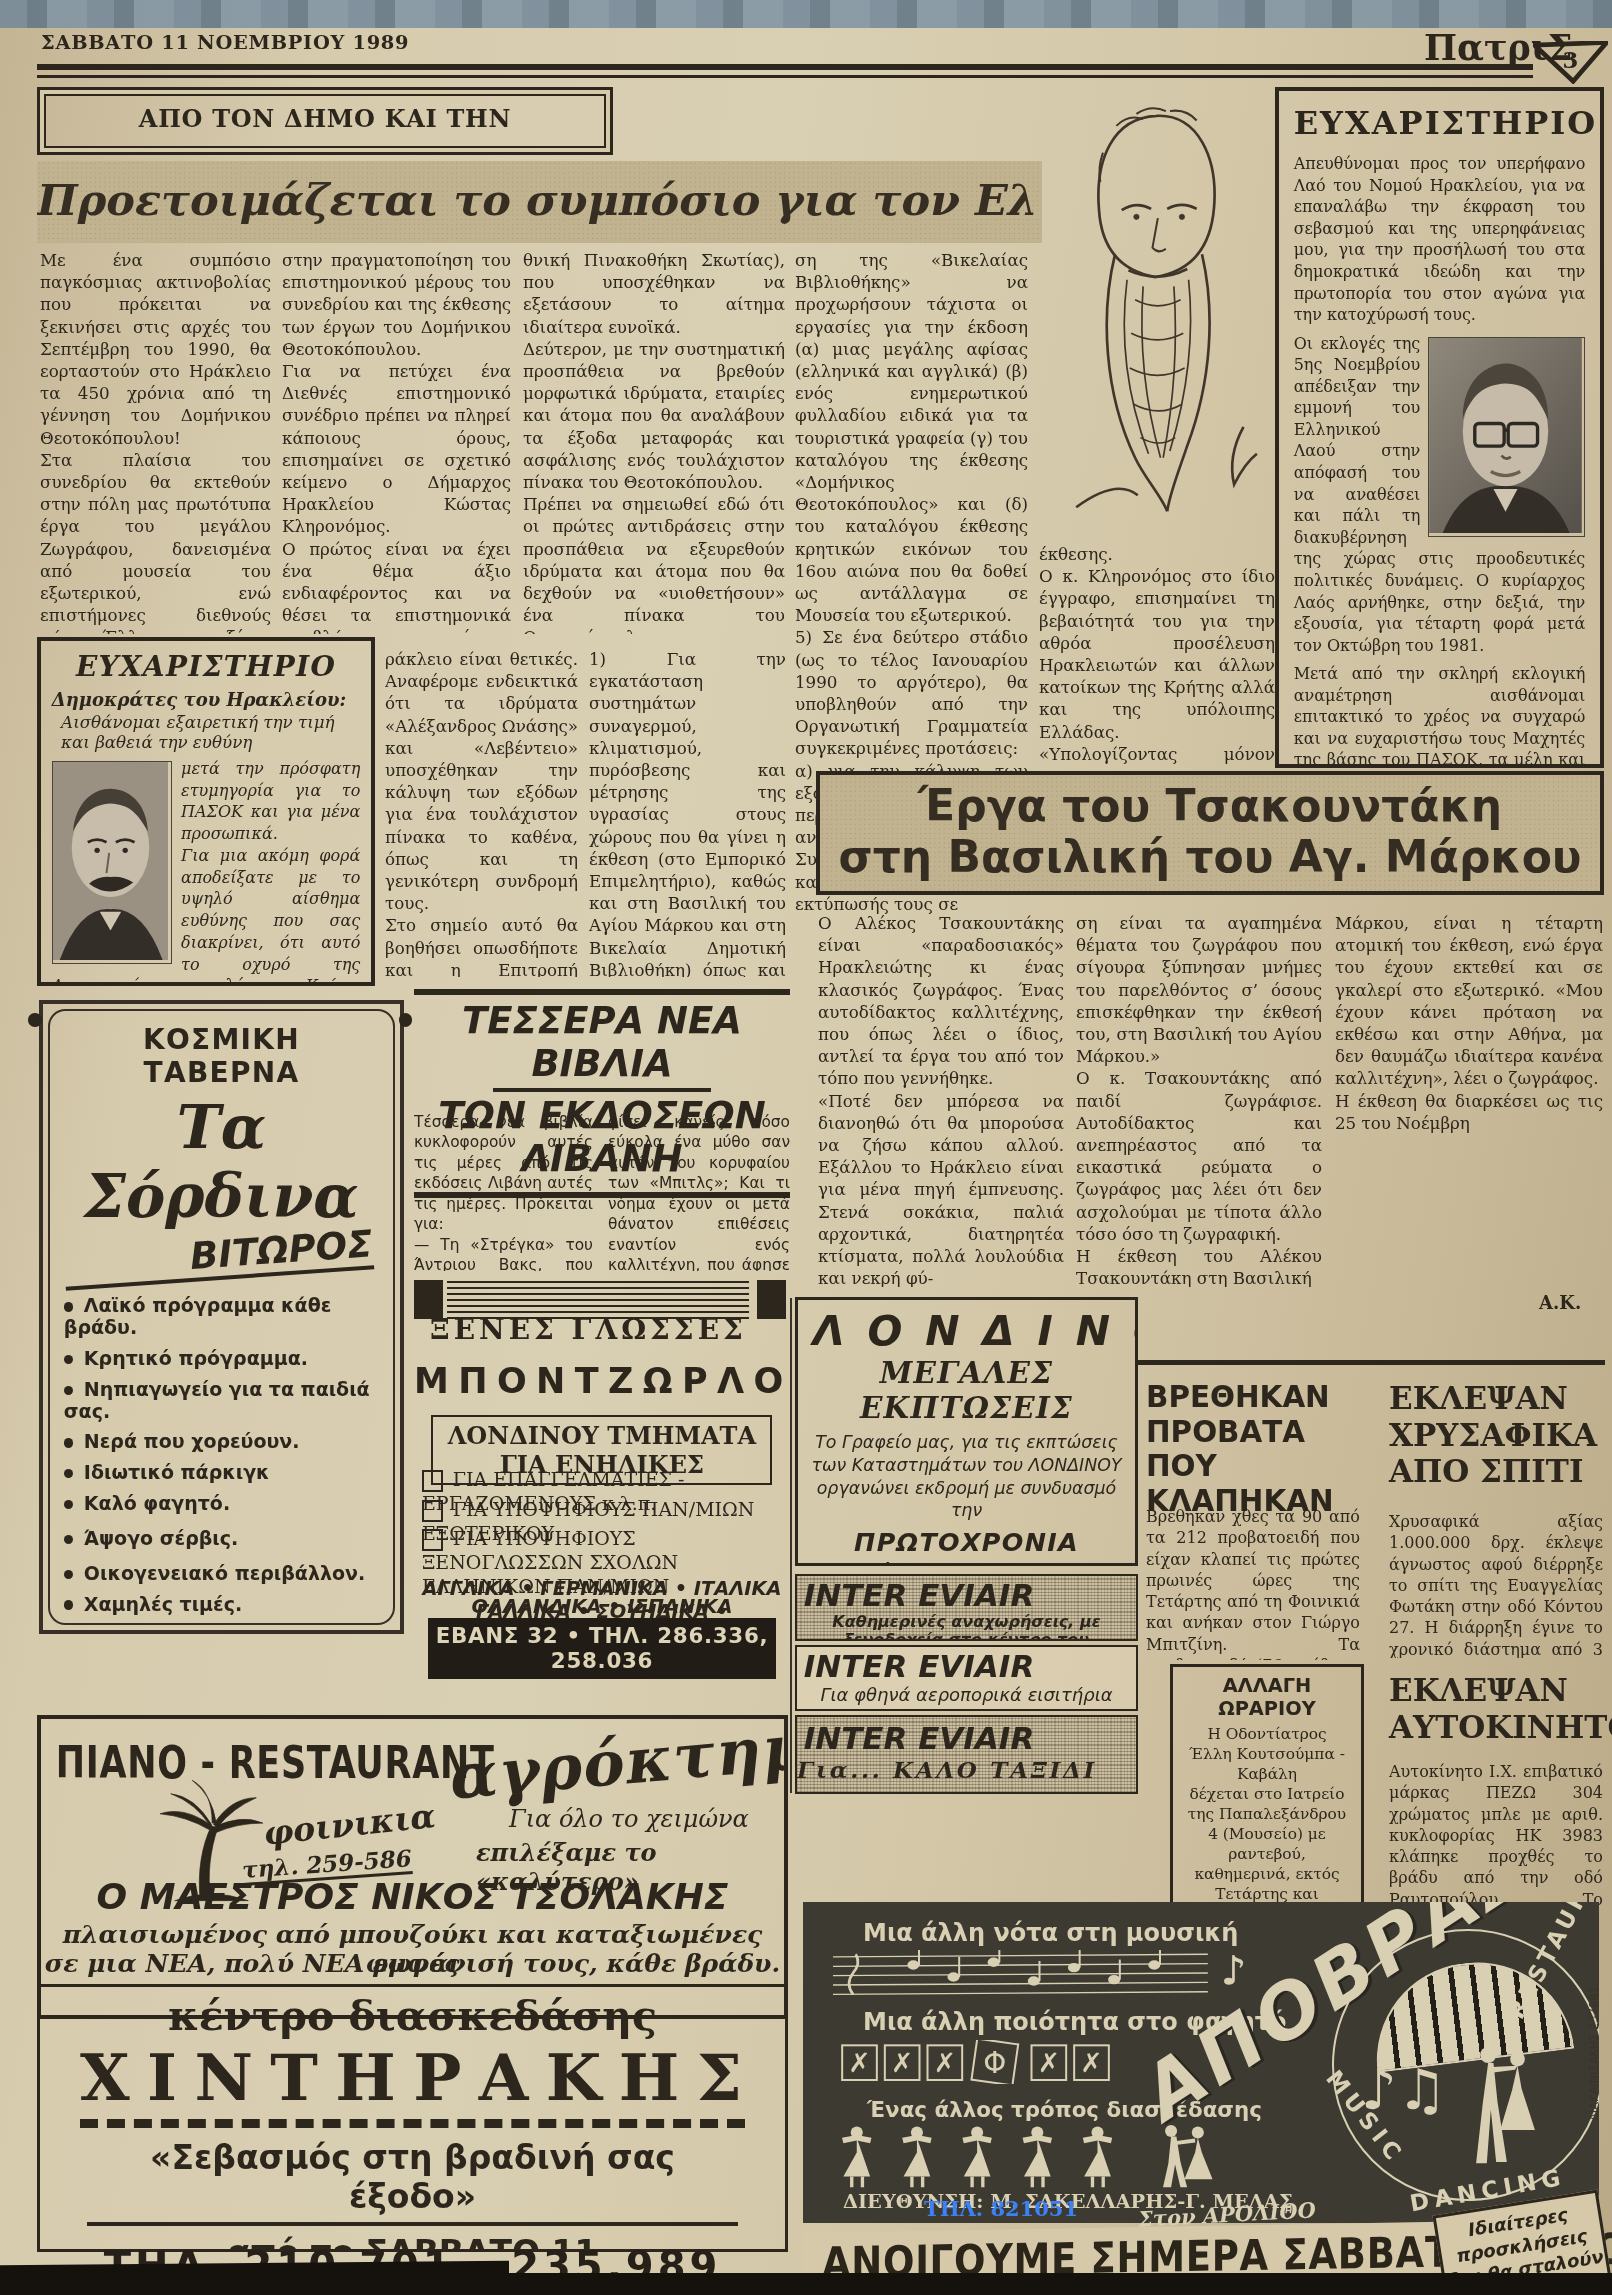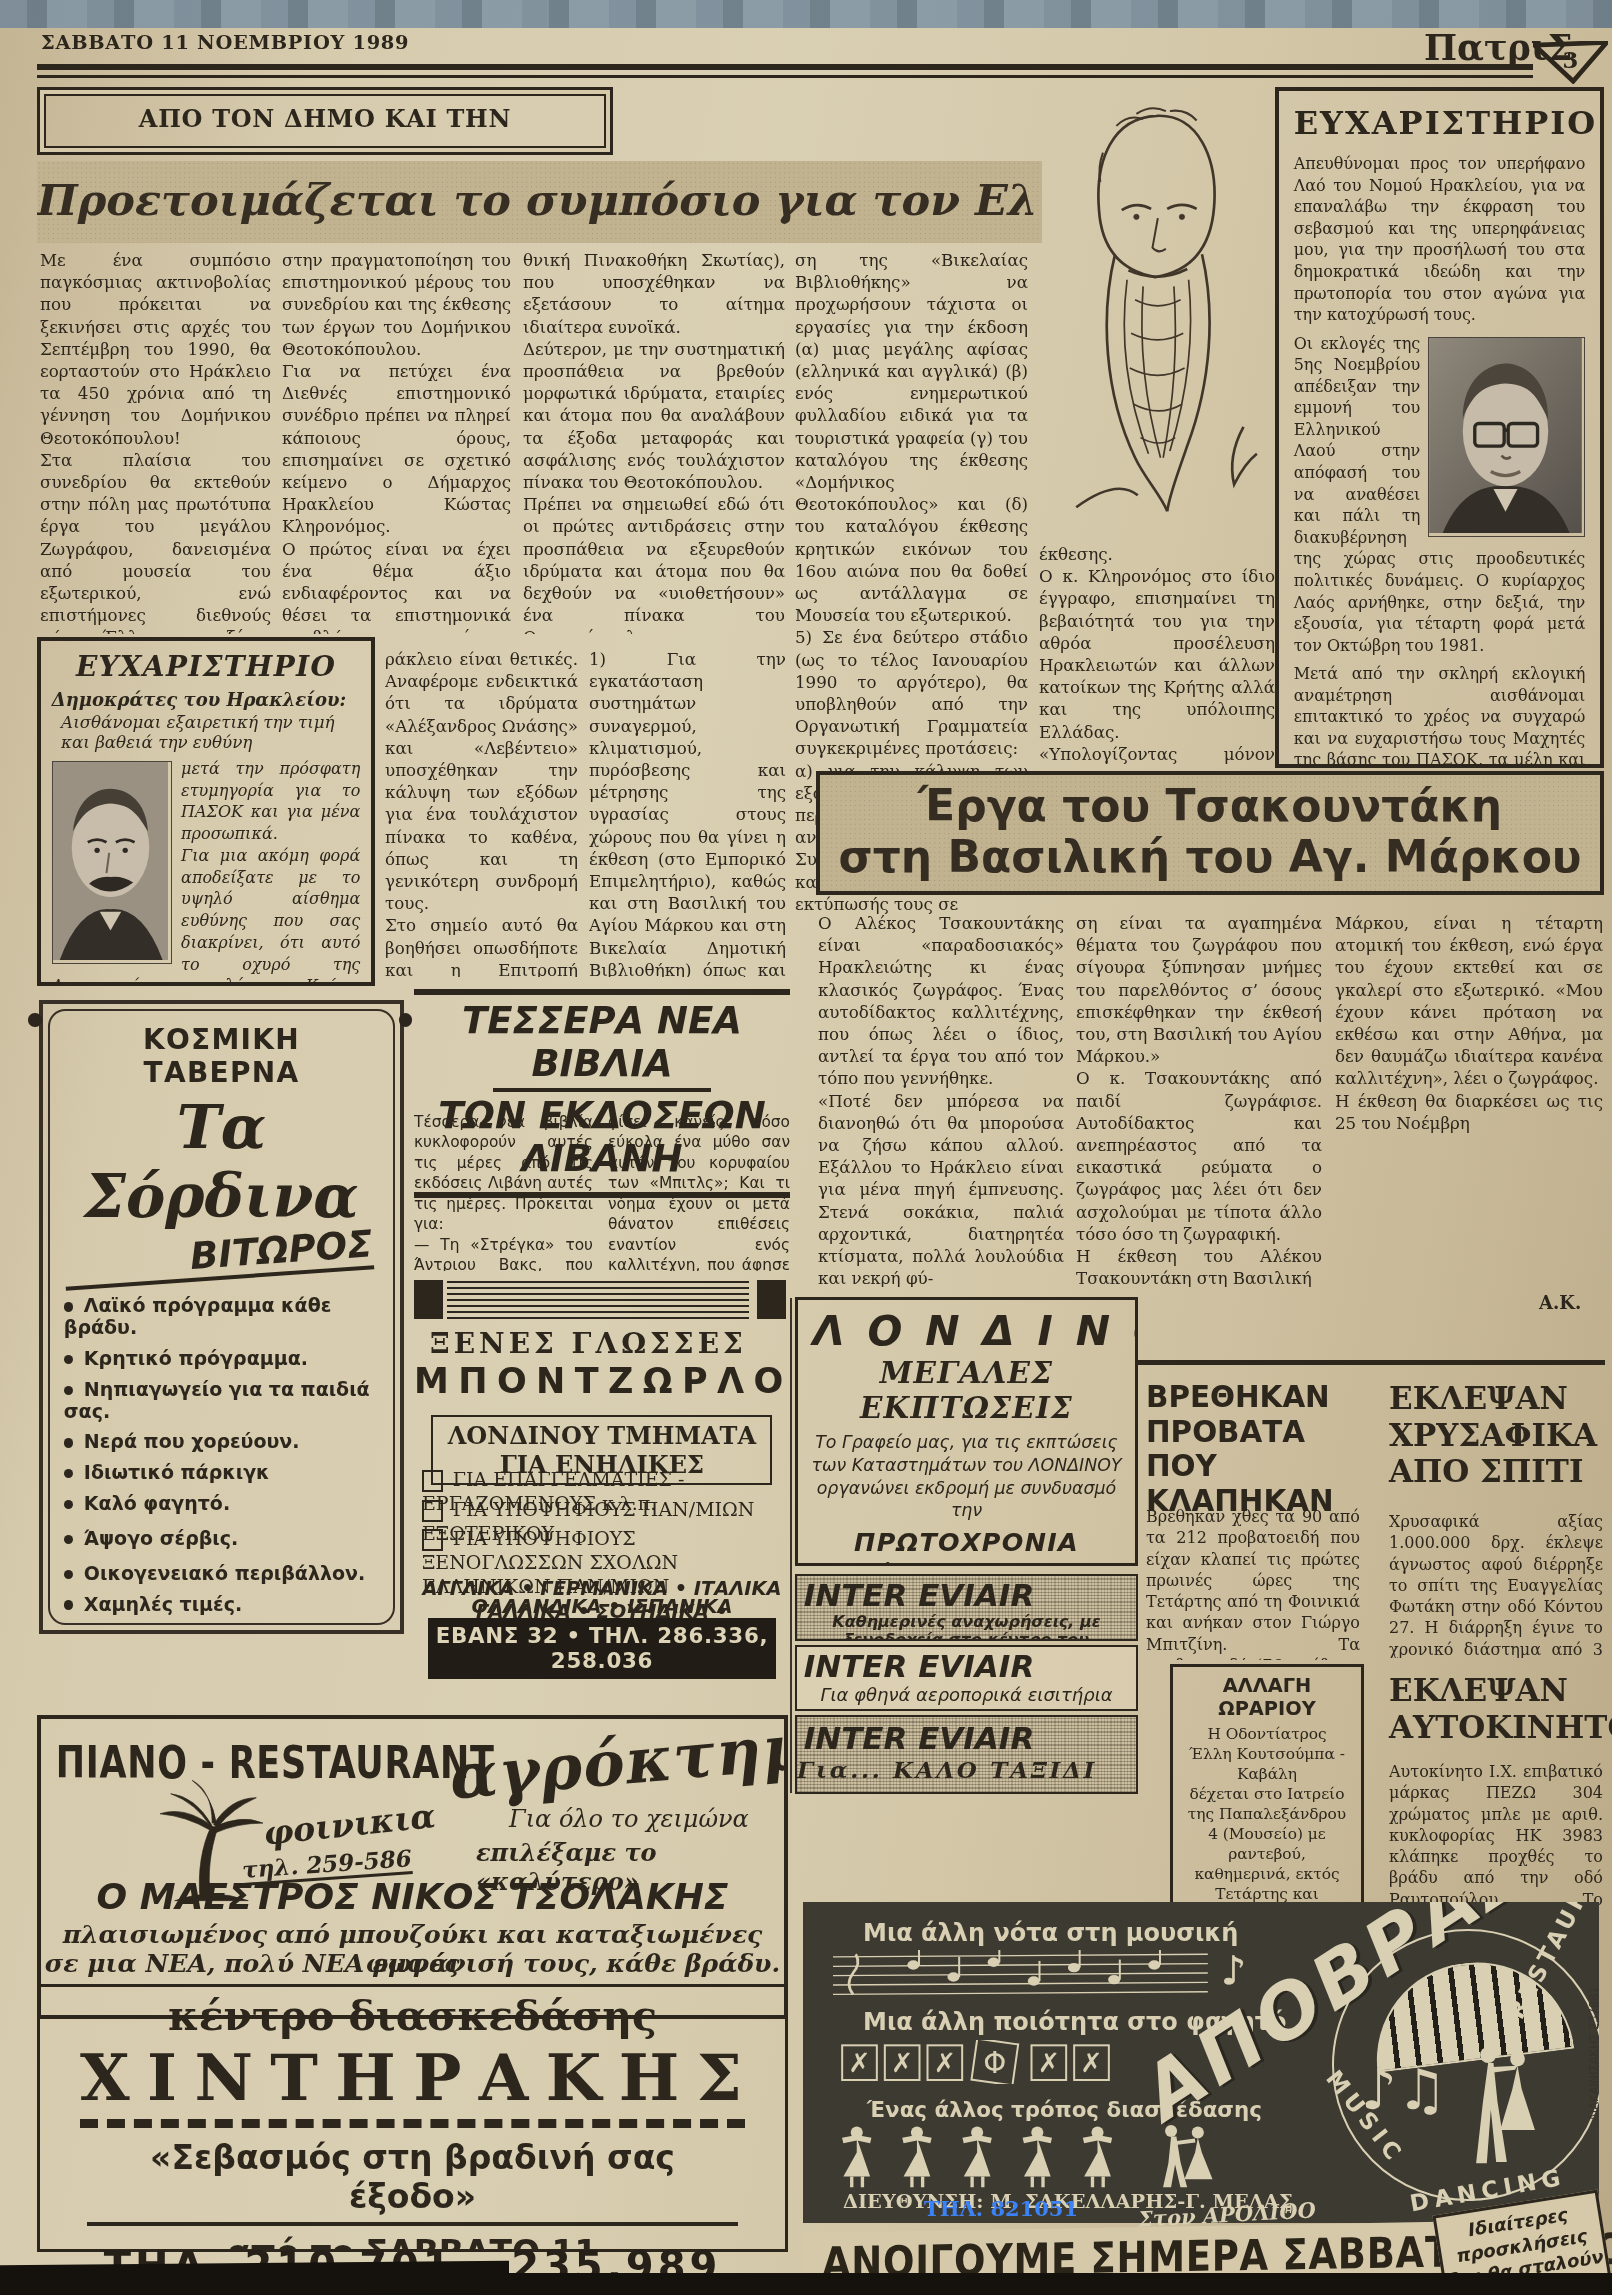--- a/index.html
+++ b/index.html
@@ -187,21 +187,21 @@
       
     </div>
 
   </div>
 </div>
 
 <div class="abs" style="left:414px;top:1277px;width:376px;height:376px;overflow:hidden;">
   <div class="abs" style="left:33px;top:2.7px;width:302px;height:39px;background:repeating-linear-gradient(0deg,#2c261c 0 2px,transparent 2px 6px);"></div>
   <div class="abs" style="left:0;top:2.7px;width:29.4px;height:39px;background:#2c261c;"></div>
   <div class="abs" style="left:343px;top:2.7px;width:29.4px;height:39px;background:#2c261c;"></div>
-  <div class="ser" style="position:absolute;left:16px;top:50px;font-size:28px;font-weight:bold;letter-spacing:4px;">ΞΕΝΕΣ ΓΛΩΣΣΕΣ</div>
+  <div class="ser" style="position:absolute;left:16px;top:36px;font-size:28px;font-weight:bold;letter-spacing:4px;">ΞΕΝΕΣ ΓΛΩΣΣΕΣ</div>
   <div class="san" style="position:absolute;left:0;top:84px;width:100%;text-align:center;font-size:35px;font-weight:bold;letter-spacing:9.4px;white-space:nowrap;">ΜΠΟΝΤΖΩΡΛΟΥ</div>
   <div style="position:absolute;left:17.4px;top:138px;width:337px;border:2.7px solid #2c261c;padding:4px 0;">
     <div class="ser" style="font-size:24px;font-weight:bold;text-align:center;">ΛΟΝΔΙΝΟΥ ΤΜΗΜΑΤΑ ΓΙΑ ΕΝΗΛΙΚΕΣ</div>
   </div>
   <div class="ser" style="position:absolute;left:8px;top:191px;font-size:19px;"><span class="chk"></span><span>ΓΙΑ ΕΠΑΓΓΕΛΜΑΤΙΕΣ - ΕΡΓΑΖΟΜΕΝΟΥΣ κ.λ.π.</span></div>
   <div class="ser" style="position:absolute;left:8px;top:221px;font-size:19px;"><span class="chk"></span><span>ΓΙΑ ΥΠΟΨΗΦΙΟΥΣ ΠΑΝ/ΜΙΩΝ ΕΞΩΤΕΡΙΚΟΥ</span></div>
   <div class="ser" style="position:absolute;left:8px;top:250px;width:361px;font-size:19px;line-height:1.25;"><span class="chk"></span><span>ΓΙΑ ΥΠΟΨΗΦΙΟΥΣ ΞΕΝΟΓΛΩΣΣΩΝ ΣΧΟΛΩΝ ΕΛΛΗΝΙΚΩΝ ΠΑΝ/ΜΙΩΝ</span></div>
   <div class="san" style="position:absolute;left:0;top:300px;width:100%;text-align:center;font-size:19.4px;font-weight:bold;font-style:italic;">ΑΓΓΛΙΚΑ • ΓΕΡΜΑΝΙΚΑ • ΙΤΑΛΙΚΑ</div>
   <div class="san" style="position:absolute;left:0;top:323px;width:100%;text-align:center;font-size:19.4px;font-weight:bold;font-style:italic;">ΓΑΛΛΙΚΑ • ΣΟΥΗΔΙΚΑ • ΓΙΟΥΓΚΟΣΛΑΒΙΚΑ</div>
   <div class="san" style="position:absolute;left:0;top:345px;width:100%;text-align:center;font-size:19.4px;font-weight:bold;font-style:italic;">ΒΟΥΛΓΑΡΙΚΑ • ΡΟΥΜΑΝΙΚΑ • ΡΩΣΙΚΑ</div>

